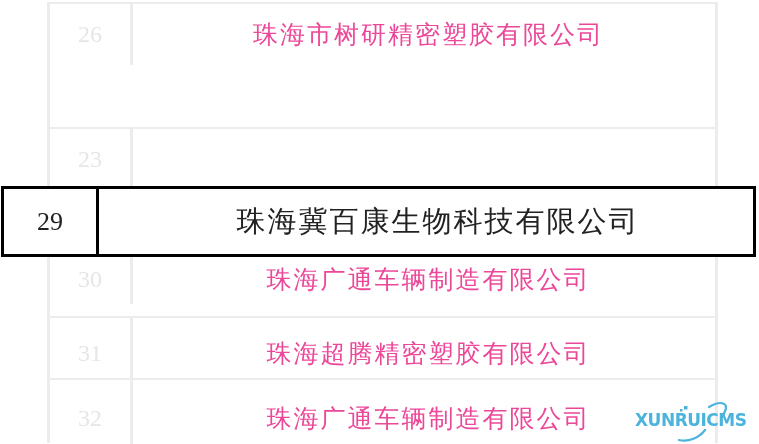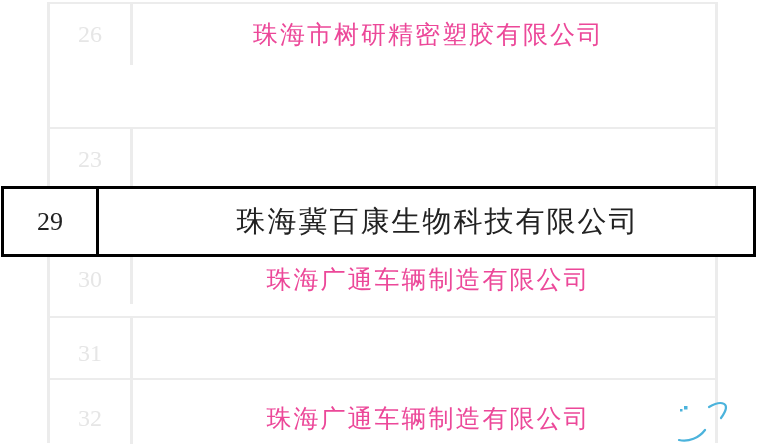--- a/index.html
+++ b/index.html
@@ -138,32 +138,34 @@
   </div>
   <div class="bg-row" style="top:187px;height:66px;">
     <div class="bg-num"></div>
   </div>
   <div class="bg-row" style="top:253px;height:49px;border-top:none;">
     <div class="bg-num">30</div>
     <div class="bg-name">珠海广通车辆制造有限公司</div>
   </div>
   <div class="bg-row" style="top:314px;height:73px;">
     <div class="bg-num">31</div>
+    <div class="bg-name">珠海超腾精密塑胶有限公司</div>
   </div>
   <div class="bg-row" style="top:376px;height:81px;border-bottom:2px solid #ececec;">
     <div class="bg-num">32</div>
     <div class="bg-name">珠海广通车辆制造有限公司</div>
   </div>
 </div>
 
 <div class="hl-row">
   <div class="hl-num">29</div>
   <div class="hl-name">珠海冀百康生物科技有限公司</div>
 </div>
 
 <div class="watermark">
   <svg class="wm-arc" width="122" height="44" viewBox="0 0 122 44">
     <path d="M74 9 C 86 2, 98 4, 86 20" fill="none" stroke="#4bb3dc" stroke-width="2.2" stroke-linecap="round"></path>
     <path d="M70 32 C 64 40, 54 44, 44 42" fill="none" stroke="#4bb3dc" stroke-width="2.2" stroke-linecap="round"></path>
     <rect x="45" y="11" width="2.5" height="2.5" fill="#4bb3dc"></rect>
     <rect x="49" y="8" width="3.5" height="3.5" fill="#4bb3dc"></rect>
   </svg>
+  <span class="wm-text">XUNRUICMS</span>
 </div>
 
 </body></html>

